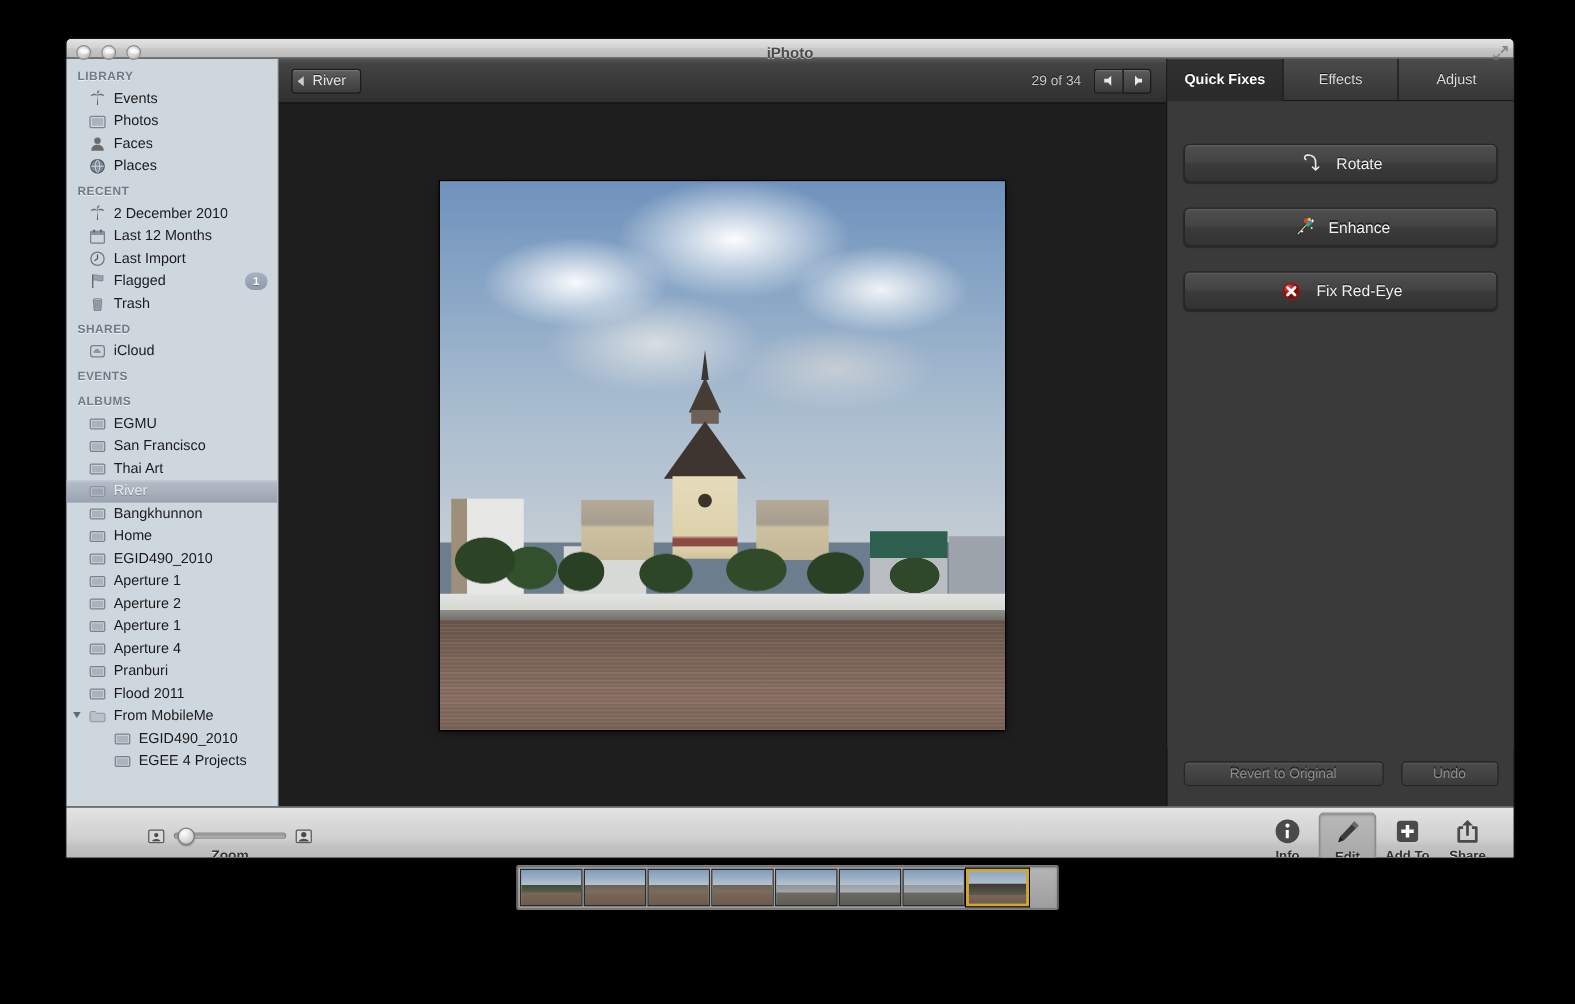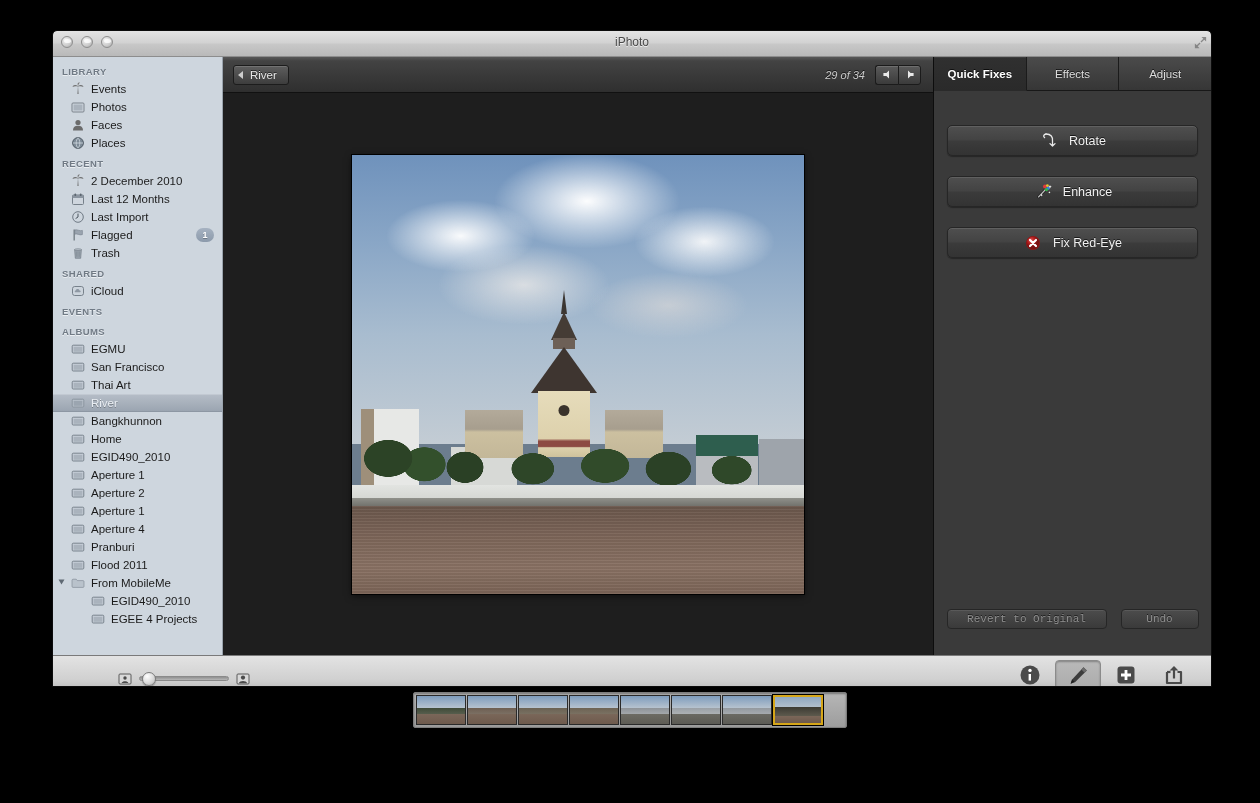--- a/index.html
+++ b/index.html
@@ -17,24 +17,25 @@
     background: #1e1e1e;
     border: 1px solid #0c0c0c;
     border-radius: 5px 5px 0 0;
     overflow: hidden;
     box-shadow: 0 0 14px rgba(0,0,0,0.85);
   }
 
   
   #titlebar {
     position: relative;
-    height: 26px;
+    height: 16px;
     background: linear-gradient(to bottom, #e4e4e4 0%, #d2d2d2 48%, #c8c8c8 52%, #b9b9b9 100%);
     border-bottom: 1px solid #8d8d8d;
     border-radius: 4px 4px 0 0;
+    font-weight: bold;
   }
   .traffic { position: absolute; top: 5px; display: flex; gap: 8px; left: 8px; }
   .light {
     width: 12px; height: 12px; border-radius: 50%;
     background: radial-gradient(circle at 35% 30%, #f2f2f2 0%, #cfcfcf 55%, #a8a8a8 100%);
     border: 1px solid #8e8e8e;
     position: relative;
   }
   .light::after {
     content:""; position:absolute; left:2px; top:1.5px; width:7px; height:4px;
@@ -125,21 +126,21 @@
     position: relative;
     box-shadow: inset 0 1px 0 rgba(255,255,255,.13);
   }
   #crumb::before {
     content: ""; position: absolute; left: 4px; top: 5px;
     width: 0; height: 0;
     border-right: 5px solid #cdcdcd;
     border-top: 4px solid transparent;
     border-bottom: 4px solid transparent;
   }
-  #nav { display: flex; align-items: center; gap: 10px; font-style: italic; }
+  #nav { display: flex; align-items: center; gap: 10px; }
   #counter { font-size: 11px; color: #c9c9c9; text-shadow: 0 -1px 0 rgba(0,0,0,.7); }
   .navbtns { display: flex; }
   .navbtn {
     width: 23px; height: 20px;
     background: linear-gradient(to bottom, #5a5a5a, #3b3b3b);
     border: 1px solid #1b1b1b;
     display: flex; align-items: center; justify-content: center;
     color: #e8e8e8; font-size: 11px;
     box-shadow: inset 0 1px 0 rgba(255,255,255,.13);
   }
@@ -267,22 +268,22 @@
     border-radius: 5px;
     background: linear-gradient(to bottom, #4f4f4f 0%, #434343 48%, #3b3b3b 52%, #333333 100%);
     border: 1px solid #262626;
     box-shadow: inset 0 1px 0 rgba(255,255,255,.10), 0 1px 1px rgba(0,0,0,.35);
     font-size: 12.5px; color: #f0f0f0;
     text-shadow: 0 -1px 0 rgba(0,0,0,.65);
     margin-top: 20px;
   }
   .tool-ico { width: 20px; height: 20px; display: block; }
   #panel-foot {
-    height: 46px; display: flex; align-items: flex-start; justify-content: center;
-    gap: 14px; padding-bottom: 6px; font-family: Liberation Mono, monospace;
+    height: 46px; display: flex; align-items: center; justify-content: center;
+    gap: 14px; padding-bottom: 6px;
   }
   .foot-btn {
     height: 20px; border-radius: 4px;
     display: flex; align-items: center; justify-content: center;
     font-size: 11px; padding: 0 14px;
     background: linear-gradient(to bottom, #4c4c4c, #3a3a3a);
     border: 1px solid #262626;
     color: #8d8d8d;
     text-shadow: 0 -1px 0 rgba(0,0,0,.6);
     box-shadow: inset 0 1px 0 rgba(255,255,255,.08);

